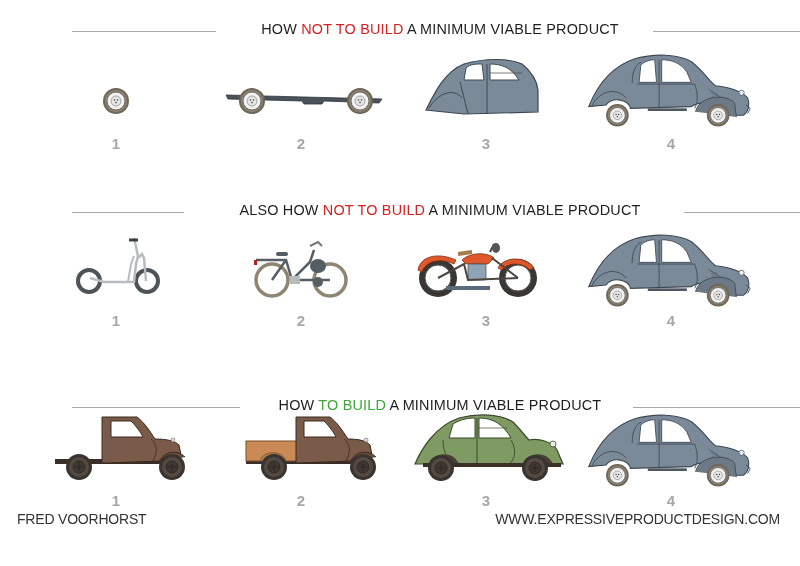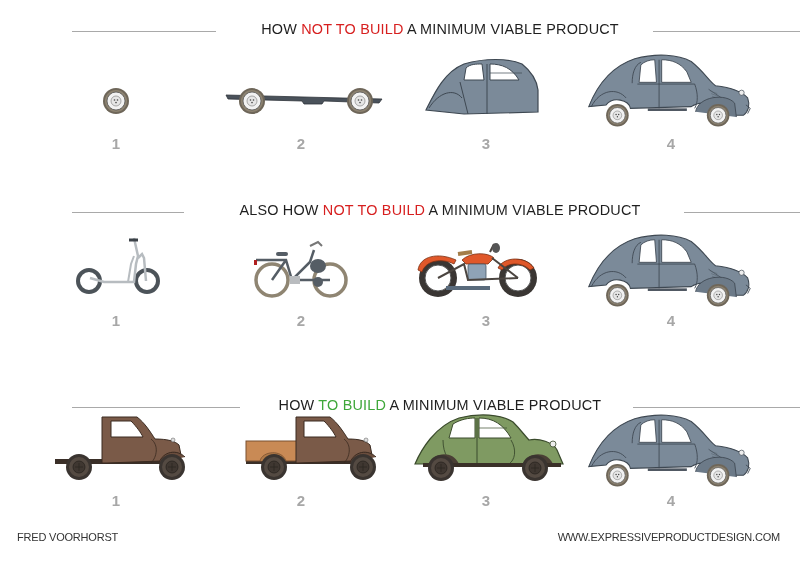--- a/index.html
+++ b/index.html
@@ -5,21 +5,21 @@
   html, body { margin: 0; padding: 0; background: #ffffff; }
   body { width: 800px; height: 566px; position: relative; overflow: hidden; font-family: "Liberation Sans", sans-serif; }
   .section-title { position: absolute; left: 0; width: 736px; height: 24px; margin-left: 40px; }
   .section-title .rule { position: absolute; top: 11px; height: 1px; background: #a9a9a9; }
   .section-title .text { position: absolute; top: 0; left: 0; width: 800px; text-align: center; font-size: 15.5px; letter-spacing: 0.2px; color: #1f1f1f; transform: scaleX(0.93); transform-origin: center; white-space: nowrap; }
   .hl-red { color: #d71f1f; }
   .hl-green { color: #3fa73a; }
   .item { position: absolute; }
   .item svg { display: block; overflow: visible; }
   .num { position: absolute; width: 40px; text-align: center; font-size: 15px; font-weight: bold; color: #a7a7a7; }
-  .footer { position: absolute; top: 531px; font-size: 11px; color: #333; letter-spacing: -0.2px; }
+  .footer { position: absolute; top: 511px; font-size: 14px; color: #333; letter-spacing: -0.2px; }
 </style>
 </head>
 <body>
 
 <svg width="0" height="0" style="position:absolute">
   <defs>
     <g id="wheel-white">
       <circle r="13" fill="#6e6659"></circle>
       <circle r="11" fill="#8d8371"></circle>
       <circle r="9" fill="#f2f2f2" stroke="#555" stroke-width="0.8"></circle>

